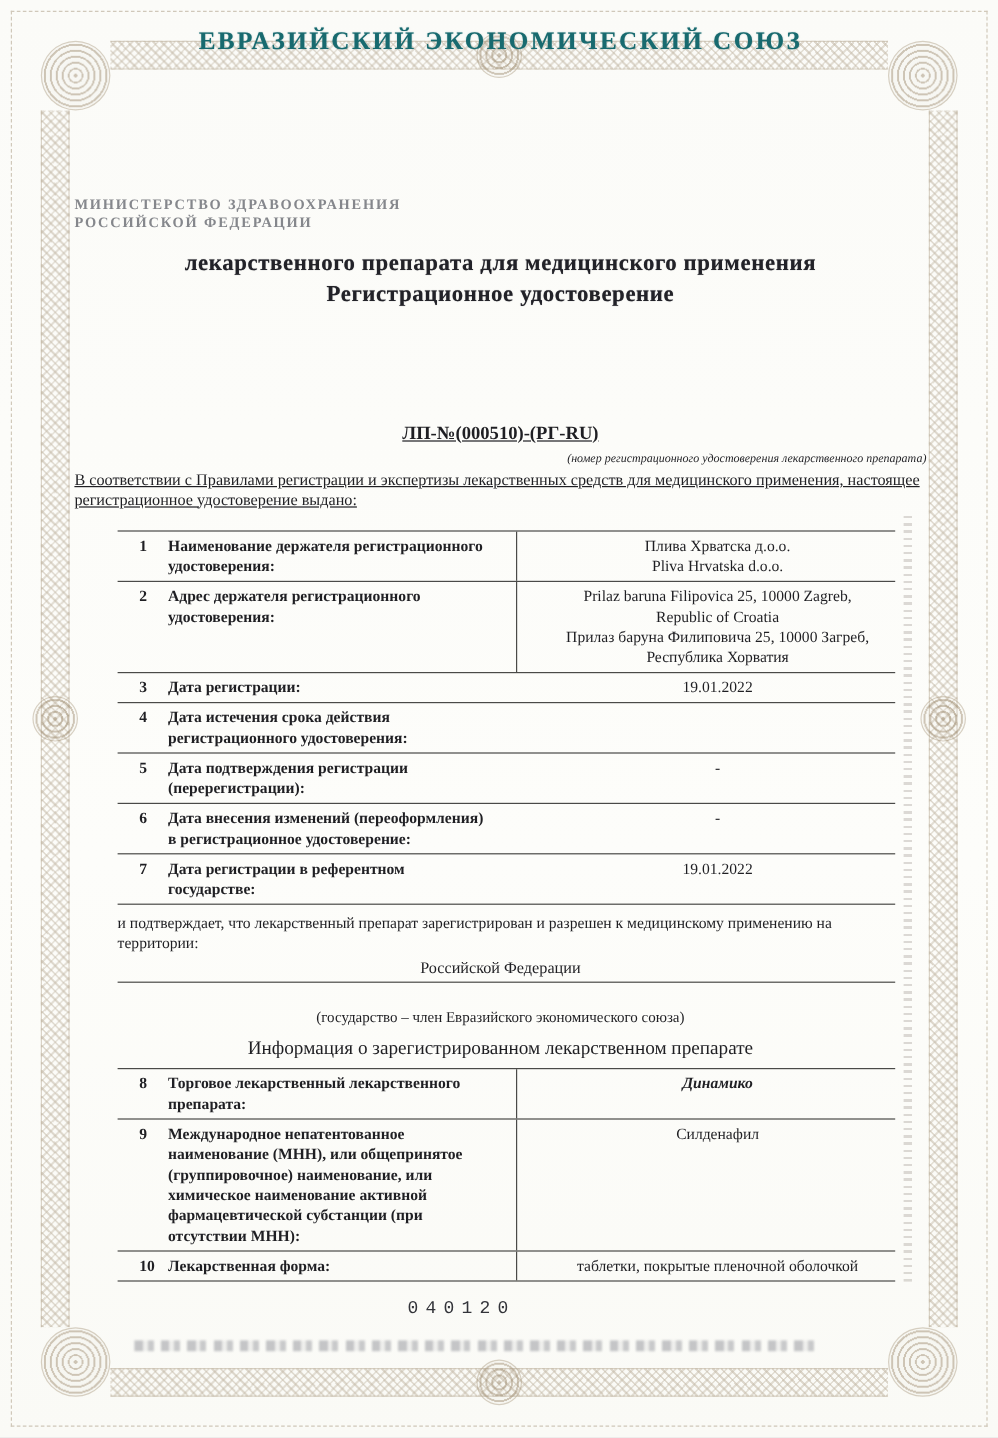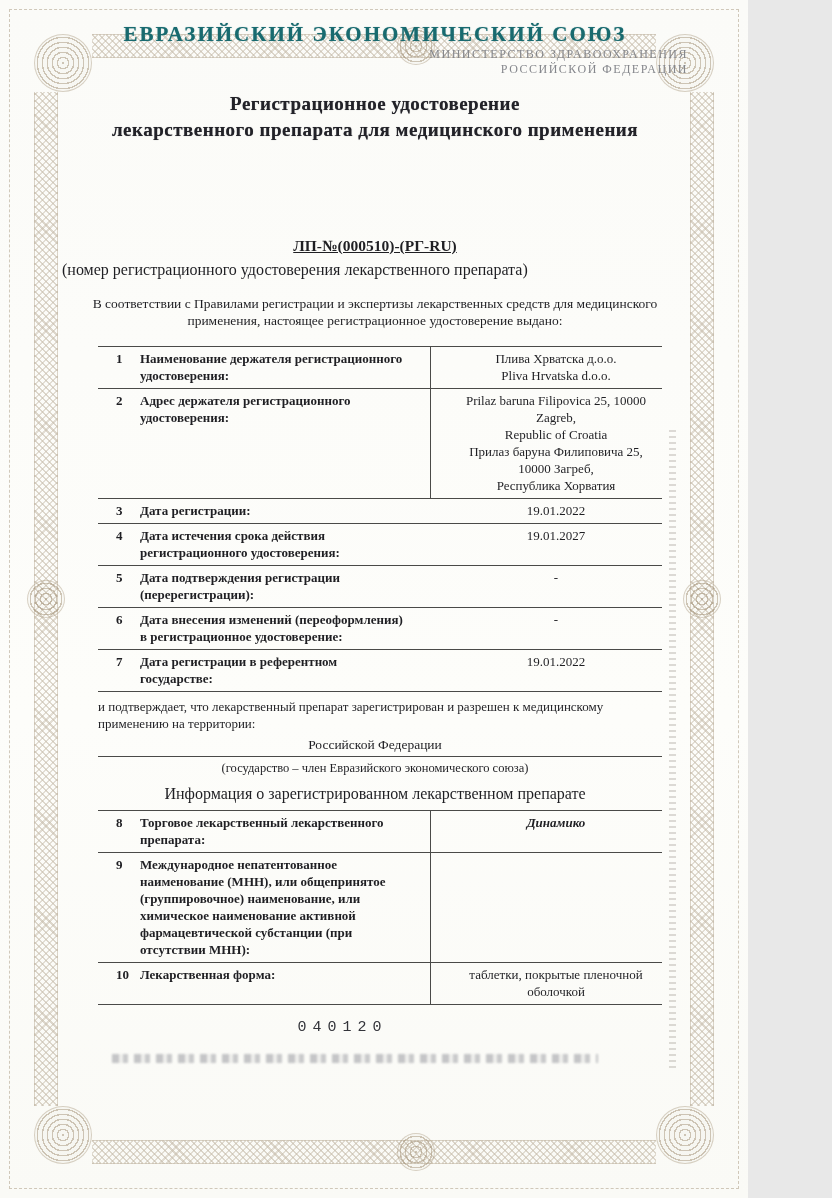--- a/index.html
+++ b/index.html
@@ -1,21 +1,21 @@
 <!DOCTYPE html>
 <html><head>
 <meta charset="utf-8">
 <style>
   * { box-sizing: border-box; }
   html, body { margin: 0; padding: 0; }
   body { width: 832px; height: 1198px; background: #e8e8e8; }
 
   .page {
     position: relative;
-    width: 748px; height: 1198px;
+    width: 832px; height: 1198px;
     background: linear-gradient(180deg, #fbfbf8 0%, #fdfdfa 60%, #fafaf6 100%);
     overflow: hidden;
     font-family: "Liberation Serif", serif;
     color: #1f1f23;
   }
 
   
   .outer-line { position: absolute; inset: 9px; border: 1px dashed rgba(158,140,112,.45); pointer-events: none; }
   .band { position: absolute; opacity: .6; pointer-events: none;
     background-image:
@@ -41,44 +41,44 @@
   .security-strip { position: absolute; right: 72px; top: 430px; bottom: 130px; width: 7px; opacity: .3;
     background: repeating-linear-gradient(0deg, rgba(120,110,100,.8) 0 2px, transparent 2px 6px);
     filter: blur(.4px); pointer-events: none; }
 
   
   .content { position: absolute; left: 62px; right: 60px; top: 0; }
 
   .union-title { margin-top: 22px; text-align: center; font-size: 21px; font-weight: bold;
     letter-spacing: 2px; color: #186a6f; text-shadow: 0 0 1px rgba(24,106,111,.55); }
 
-  .ministry { text-align: right; color: #85878c; font-size: 12px;
-    letter-spacing: 1.5px; line-height: 15px; filter: blur(.55px); }
+  .ministry { margin-top: 116px; text-align: left; color: #85878c; font-size: 12px;
+    letter-spacing: 1.5px; line-height: 15px; filter: blur(.55px); font-weight: bold; }
 
   .doc-title { margin-top: 14px; text-align: center; font-size: 19px; font-weight: bold;
     line-height: 26px; letter-spacing: .5px; color: #222228; text-shadow: 0 0 .7px rgba(20,20,30,.6); }
 
   .reg-number { margin-top: 94px; text-align: center; font-size: 15.5px; font-weight: bold; }
   .reg-number span { text-decoration: underline; }
-  .reg-caption { margin-top: 6px; text-align: left; font-size: 16px; }
-  .intro { margin-top: 17px; text-align: center; font-size: 13.5px; line-height: 16.5px; }
+  .reg-caption { margin-top: 6px; text-align: right; font-size: 10px; font-style: italic; }
+  .intro { margin-top: 4px; text-align: left; font-size: 13.5px; line-height: 16.5px; text-decoration: underline; }
 
   .reg-table { margin: 17px 26px 0 36px; border-top: 1px solid #4a4a48; border-bottom: 1px solid #4a4a48; }
   .trow { position: relative; display: grid; grid-template-columns: 42px 290px 1fr; padding: 3px 0 4px 0; }
   .trow + .trow { border-top: 1px solid #4a4a48; }
   .trow.div-on::after { content: ""; position: absolute; left: 332px; top: 0; bottom: 0; width: 1px; background: #4a4a48; }
   .tnum { padding-left: 18px; font-weight: bold; font-size: 13px; line-height: 17px; }
   .tlabel { font-weight: bold; font-size: 13px; line-height: 17px; padding-right: 24px; }
   .tvalue { font-size: 13px; line-height: 17px; text-align: center; white-space: pre-line; padding: 0 8px; align-self: start; margin-left: 20px; }
   .tvalue.bold { font-weight: bold; font-style: italic; }
 
   .confirm { margin: 6px 26px 0 36px; font-size: 13px; line-height: 17px; }
   .territory { margin-top: 5px; text-align: center; font-size: 13.5px; }
   .hrline { margin: 3px 26px 0 36px; border-bottom: 1px solid #4a4a48; }
-  .territory-caption { margin-top: 4px; text-align: center; font-size: 12.5px; }
+  .territory-caption { margin-top: 22px; text-align: center; font-size: 12.5px; }
   .info-heading { margin-top: 9px; text-align: center; font-size: 16px; }
   .product-table { margin-top: 7px; }
 
   .stamp { margin-top: 14px; padding-right: 65px; text-align: center;
     font-family: "Liberation Mono", monospace; font-size: 15px; letter-spacing: 6px;
     color: #33343a; filter: blur(.3px); }
 
   .smudge { margin: 18px 90px 0 50px; height: 9px; opacity: .7; filter: blur(1px);
     background: repeating-linear-gradient(90deg, rgba(110,112,122,.55) 0 7px, rgba(110,112,122,.12) 7px 11px, rgba(110,112,122,.5) 11px 16px, transparent 16px 22px); }
 </style>
@@ -105,22 +105,22 @@
   <div class="content">
 
     <div class="union-title">ЕВРАЗИЙСКИЙ ЭКОНОМИЧЕСКИЙ СОЮЗ</div>
 
     <div class="ministry">
       <div>МИНИСТЕРСТВО ЗДРАВООХРАНЕНИЯ</div>
       <div>РОССИЙСКОЙ ФЕДЕРАЦИИ</div>
     </div>
 
     <div class="doc-title">
+      <div>лекарственного препарата для медицинского применения</div>
       <div>Регистрационное удостоверение</div>
-      <div>лекарственного препарата для медицинского применения</div>
     </div>
 
     <div class="reg-number">
       <span>ЛП-№(000510)-(РГ-RU)</span>
     </div>
     <div class="reg-caption">(номер регистрационного удостоверения лекарственного препарата)</div>
 
     <div class="intro">В соответствии с Правилами регистрации и экспертизы лекарственных средств для медицинского применения, настоящее регистрационное удостоверение выдано:</div>
 
     <div class="reg-table">
@@ -139,21 +139,20 @@
 Республика Хорватия</div>
       </div>
       <div class="trow">
         <div class="tnum">3</div>
         <div class="tlabel">Дата регистрации:</div>
         <div class="tvalue">19.01.2022</div>
       </div>
       <div class="trow">
         <div class="tnum">4</div>
         <div class="tlabel">Дата истечения срока действия регистрационного удостоверения:</div>
-        <div class="tvalue">19.01.2027</div>
       </div>
       <div class="trow">
         <div class="tnum">5</div>
         <div class="tlabel">Дата подтверждения регистрации (перерегистрации):</div>
         <div class="tvalue">-</div>
       </div>
       <div class="trow">
         <div class="tnum">6</div>
         <div class="tlabel">Дата внесения изменений (переоформления) в регистрационное удостоверение:</div>
         <div class="tvalue">-</div>
@@ -173,20 +172,21 @@
 
     <div class="reg-table product-table">
       <div class="trow div-on">
         <div class="tnum">8</div>
         <div class="tlabel">Торговое лекарственный лекарственного препарата:</div>
         <div class="tvalue bold">Динамико</div>
       </div>
       <div class="trow div-on">
         <div class="tnum">9</div>
         <div class="tlabel">Международное непатентованное наименование (МНН), или общепринятое (группировочное) наименование, или химическое наименование активной фармацевтической субстанции (при отсутствии МНН):</div>
+        <div class="tvalue">Силденафил</div>
       </div>
       <div class="trow div-on">
         <div class="tnum">10</div>
         <div class="tlabel">Лекарственная форма:</div>
         <div class="tvalue">таблетки, покрытые пленочной оболочкой</div>
       </div>
     </div>
 
     <div class="stamp">040120</div>
 

